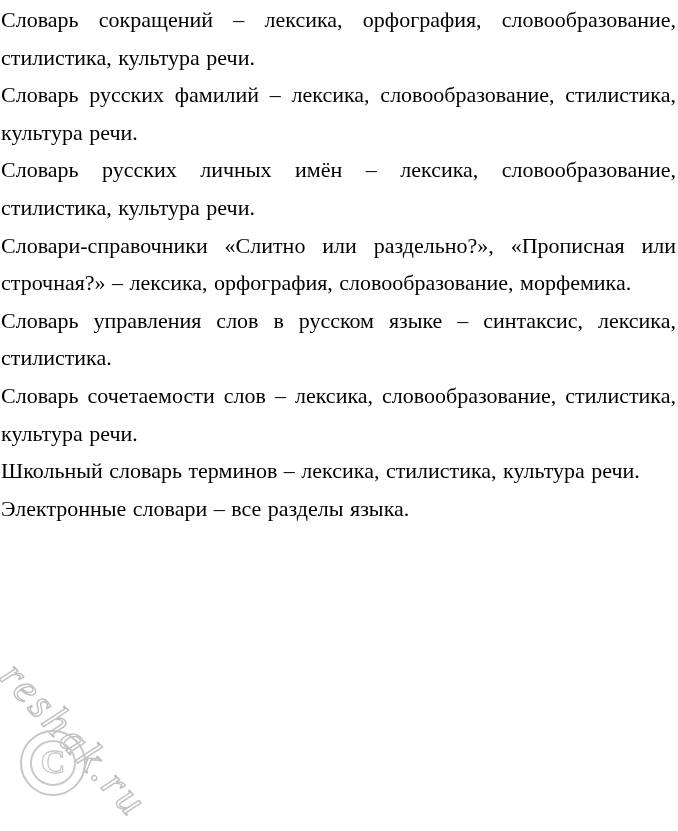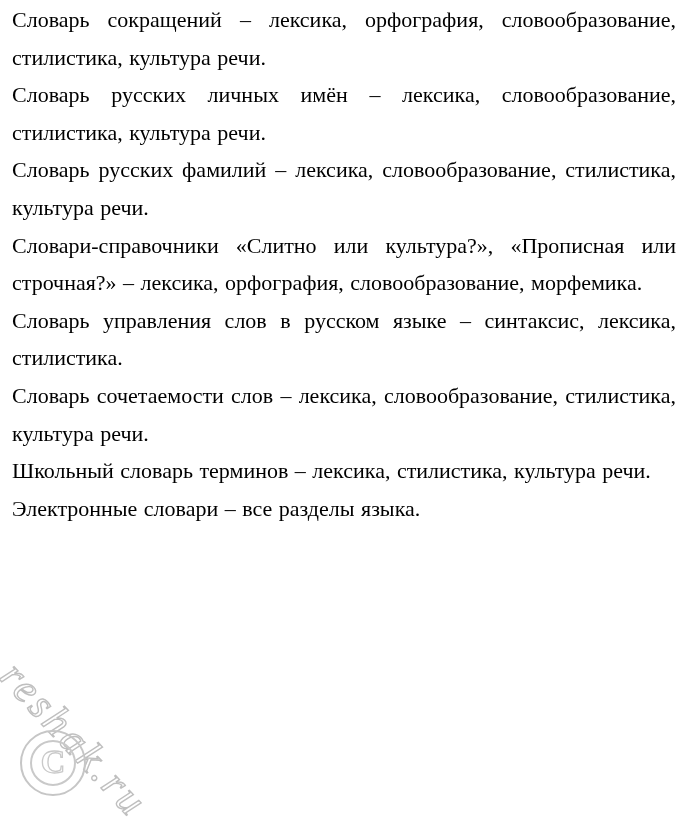--- a/index.html
+++ b/index.html
@@ -11,21 +11,21 @@
     width: 678px;
     height: 831px;
     overflow: hidden;
     font-family: "Liberation Serif", "DejaVu Serif", serif;
   }
   .page {
     position: relative;
     width: 678px;
     height: 831px;
     box-sizing: border-box;
-    padding: 1px 2px 0 12px;
+    padding: 1px 2px 0 1px;
     background: #ffffff;
     overflow: hidden;
   }
   .doc-text p {
     margin: 0;
     padding: 0;
     font-size: 22px;
     line-height: 37.6px;
     color: #000000;
     text-align: justify;
@@ -84,23 +84,23 @@
     line-height: 1;
     transform: translateY(-1px);
   }
 </style>
 </head>
 <body>
 
 <div class="page">
   <div class="doc-text">
     <p>Словарь сокращений – лексика, орфография, словообразование, стилистика, культура речи.</p>
+    <p>Словарь русских фамилий – лексика, словообразование, стилистика, культура речи.</p>
     <p>Словарь русских личных имён – лексика, словообразование, стилистика, культура речи.</p>
-    <p>Словарь русских фамилий – лексика, словообразование, стилистика, культура речи.</p>
-    <p>Словари-справочники «Слитно или культура?», «Прописная или строчная?» – лексика, орфография, словообразование, морфемика.</p>
+    <p>Словари-справочники «Слитно или раздельно?», «Прописная или строчная?» – лексика, орфография, словообразование, морфемика.</p>
     <p>Словарь управления слов в русском языке – синтаксис, лексика, стилистика.</p>
     <p>Словарь сочетаемости слов – лексика, словообразование, стилистика, культура речи.</p>
     <p>Школьный словарь терминов – лексика, стилистика, культура речи.</p>
     <p>Электронные словари – все разделы языка.</p>
   </div>
 
   <div class="wm-text">reshak.ru</div>
 
   <div class="wm-copy">
     <div class="wm-copy-inner">

